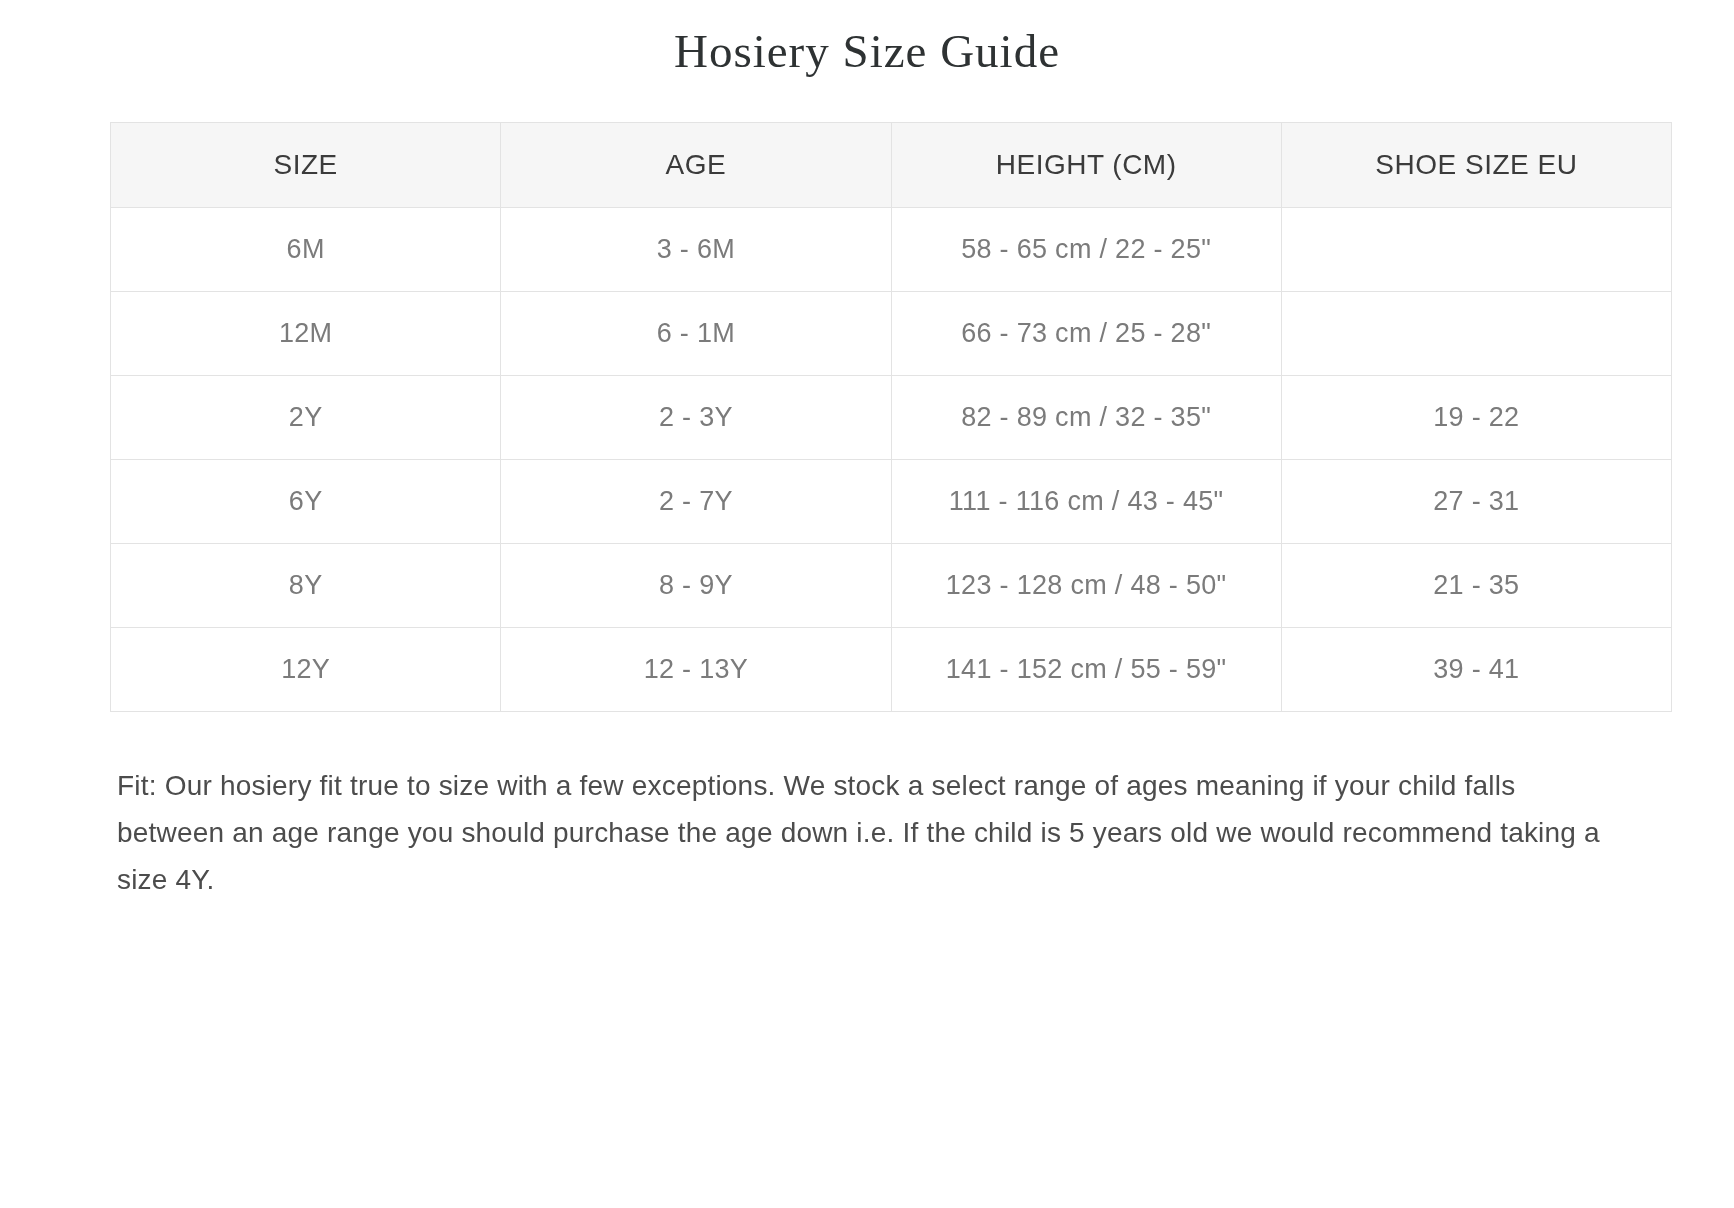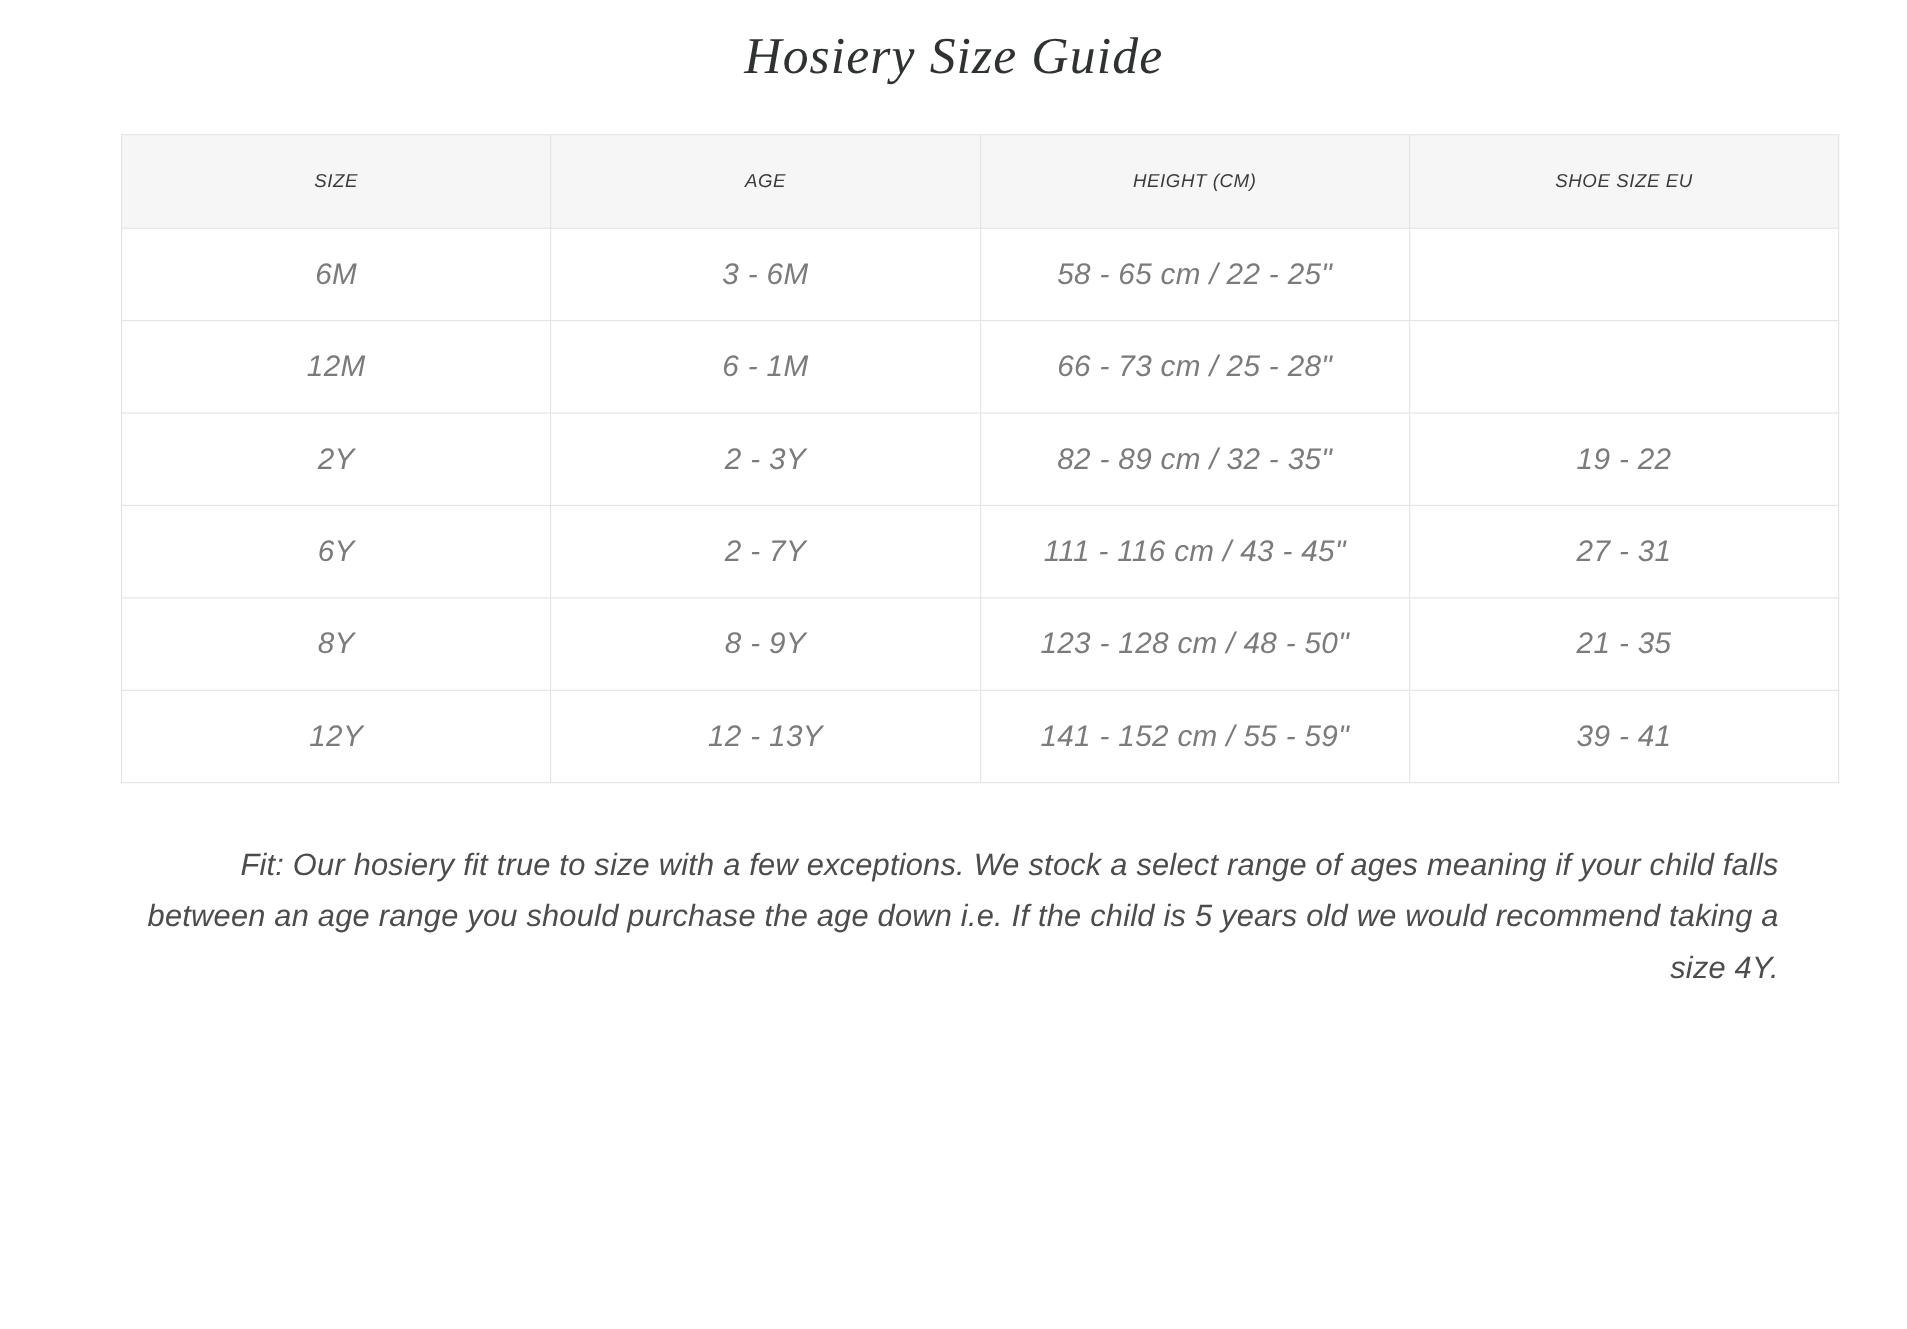--- a/index.html
+++ b/index.html
@@ -18,21 +18,20 @@
     background: var(--page-bg);
     width: 1734px;
     height: 1208px;
     font-family: "Liberation Sans", sans-serif;
     overflow: hidden;
   }
   .page {
     width: 1734px;
     height: 1208px;
     position: relative;
-    font-style: italic;
   }
   .page-title {
     margin: 0;
     padding-top: 24px;
     text-align: center;
     font-family: "Liberation Serif", "DejaVu Serif", serif;
     font-weight: 400;
     font-size: 47px;
     letter-spacing: 1px;
     color: var(--title-text);
@@ -43,39 +42,39 @@
   table.size-guide {
     width: 100%;
     border-collapse: collapse;
     table-layout: fixed;
   }
   table.size-guide th {
     height: 85px;
     background: var(--header-bg);
     border: 1px solid var(--border);
     color: var(--header-text);
-    font-size: 17px;
+    font-size: 28px;
     font-weight: 400;
     letter-spacing: 0.5px;
     vertical-align: middle;
   }
   table.size-guide td {
     height: 84px;
     border: 1px solid var(--border);
     color: var(--body-text);
     font-size: 27px;
     font-weight: 400;
     letter-spacing: 0.3px;
     text-align: center;
     vertical-align: middle;
   }
   .fit-note {
     margin: 50px auto 0;
     max-width: 1500px;
-    text-align: right;
+    text-align: left;
     font-size: 28px;
     line-height: 47px;
     color: var(--note-text);
     letter-spacing: 0.2px;
   }
 </style>
 </head>
 <body>
 
 <div class="page">

